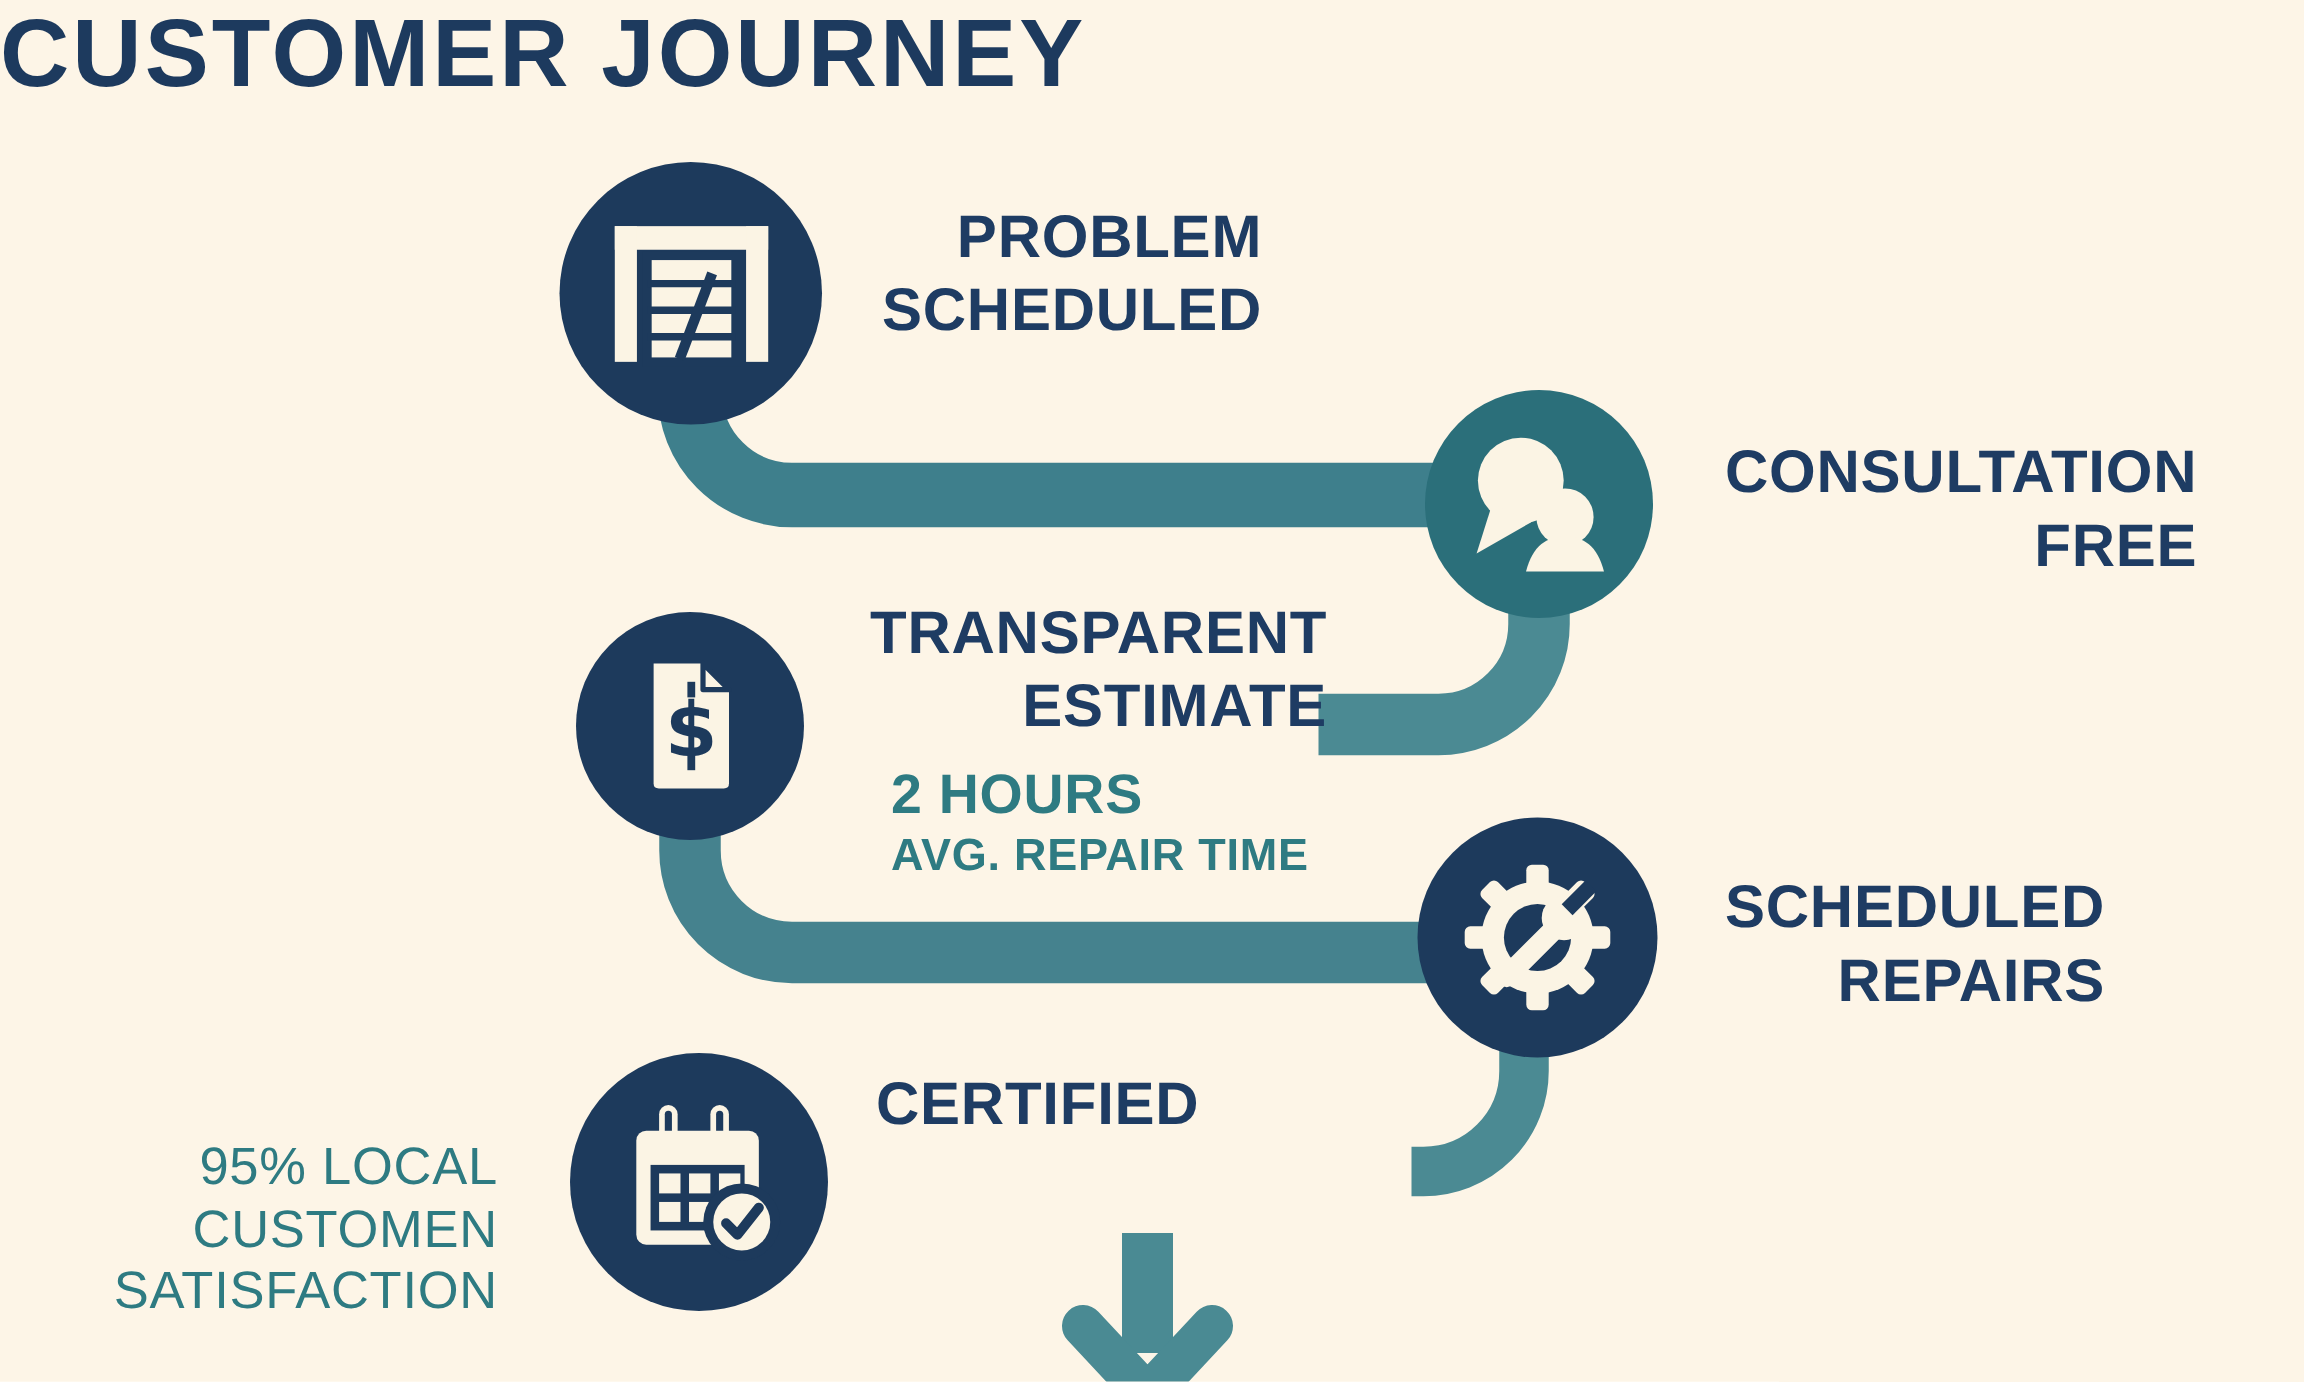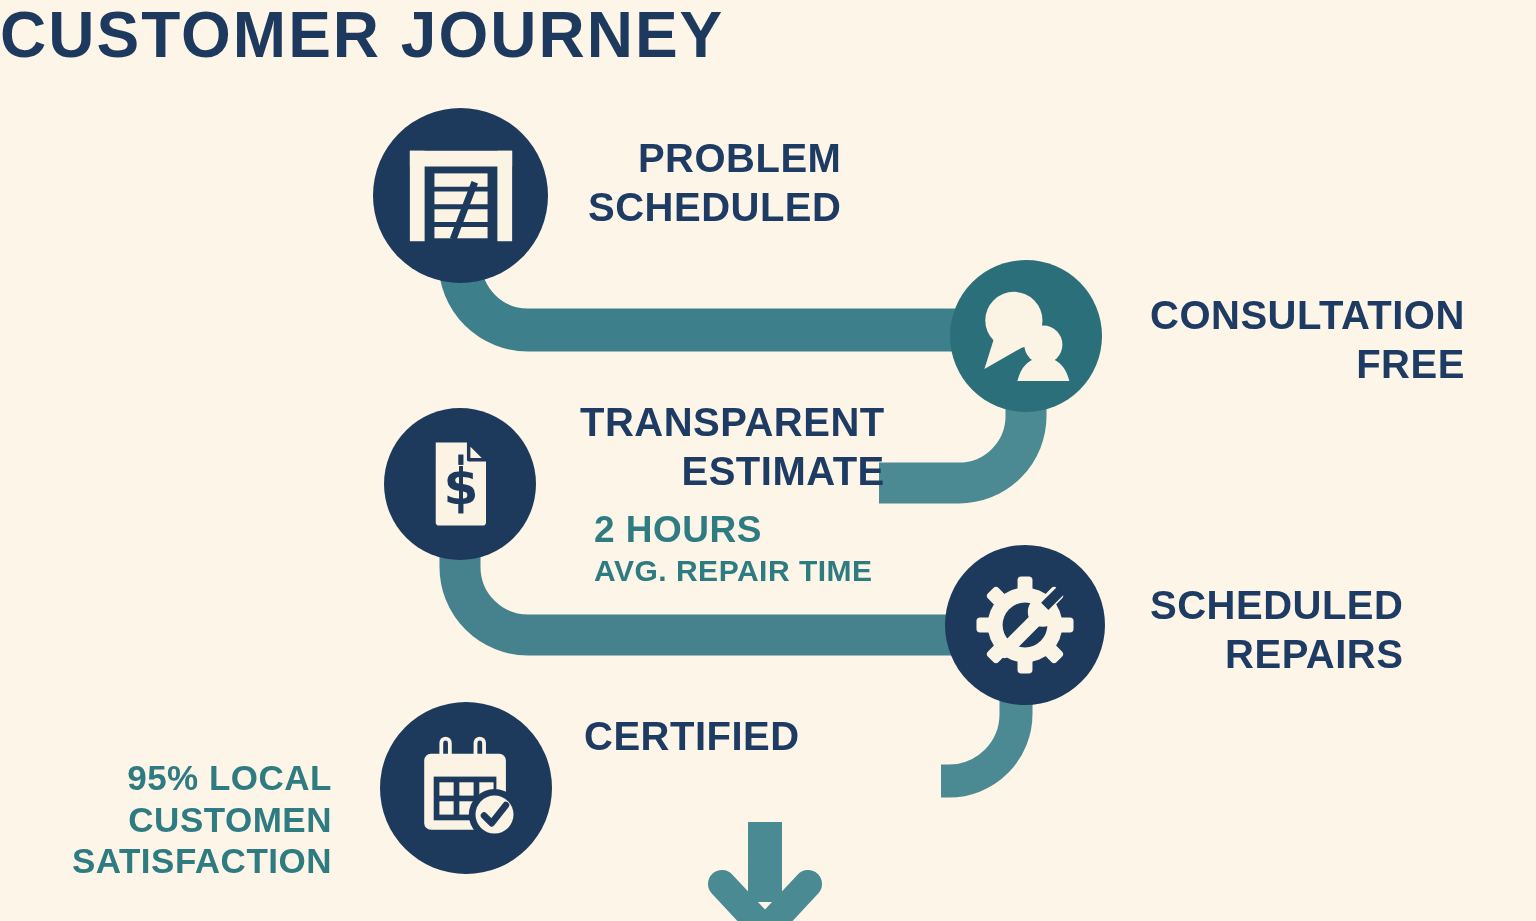--- a/index.html
+++ b/index.html
@@ -24,21 +24,21 @@
     position:absolute;left:0;top:2px;width:100%;text-align:left;z-index:3;
     color:#1d3a5e;font-weight:700;font-size:64px;letter-spacing:2px;line-height:1.05;
   }
   .stat{
     position:absolute;z-index:3;color:#2e7b82;font-weight:700;letter-spacing:0.5px;
   }
   .stat .stat-value{display:block;font-size:37px;line-height:1.15;}
   .stat .stat-label{display:block;font-size:30px;line-height:1.25;}
   .badge{
     position:absolute;left:60px;top:757px;width:272px;text-align:right;z-index:3;
-    color:#2e7b82;font-weight:700;font-size:35px;line-height:1.19;letter-spacing:0.5px;
+    color:#2e7b82;font-weight:400;font-size:35px;line-height:1.19;letter-spacing:0.5px;
   }
   .badge span{display:block;}
 </style>
 </head>
 <body>
 
 <div id="canvas">
 
   <svg class="layer" width="1536" height="921" viewBox="0 0 1536 921">
 

